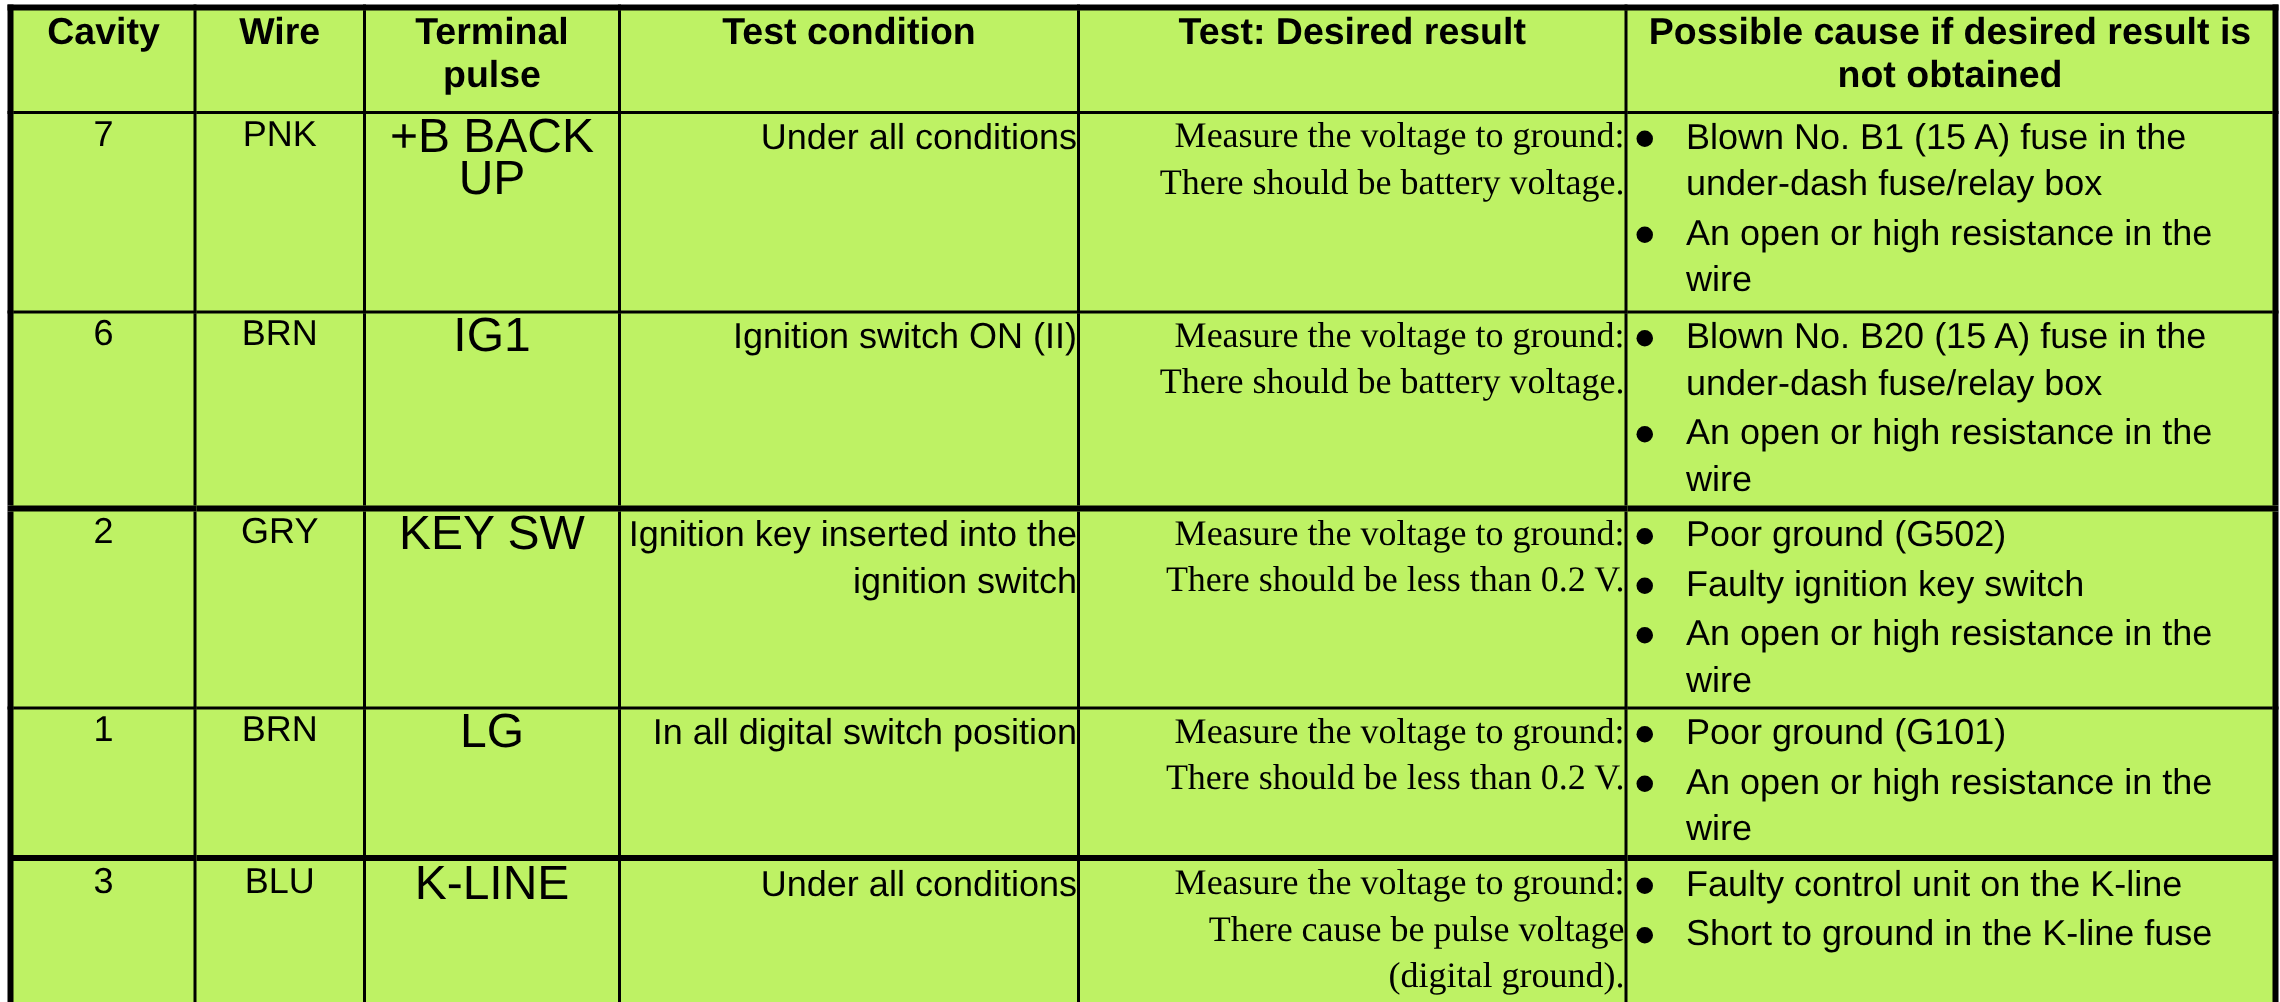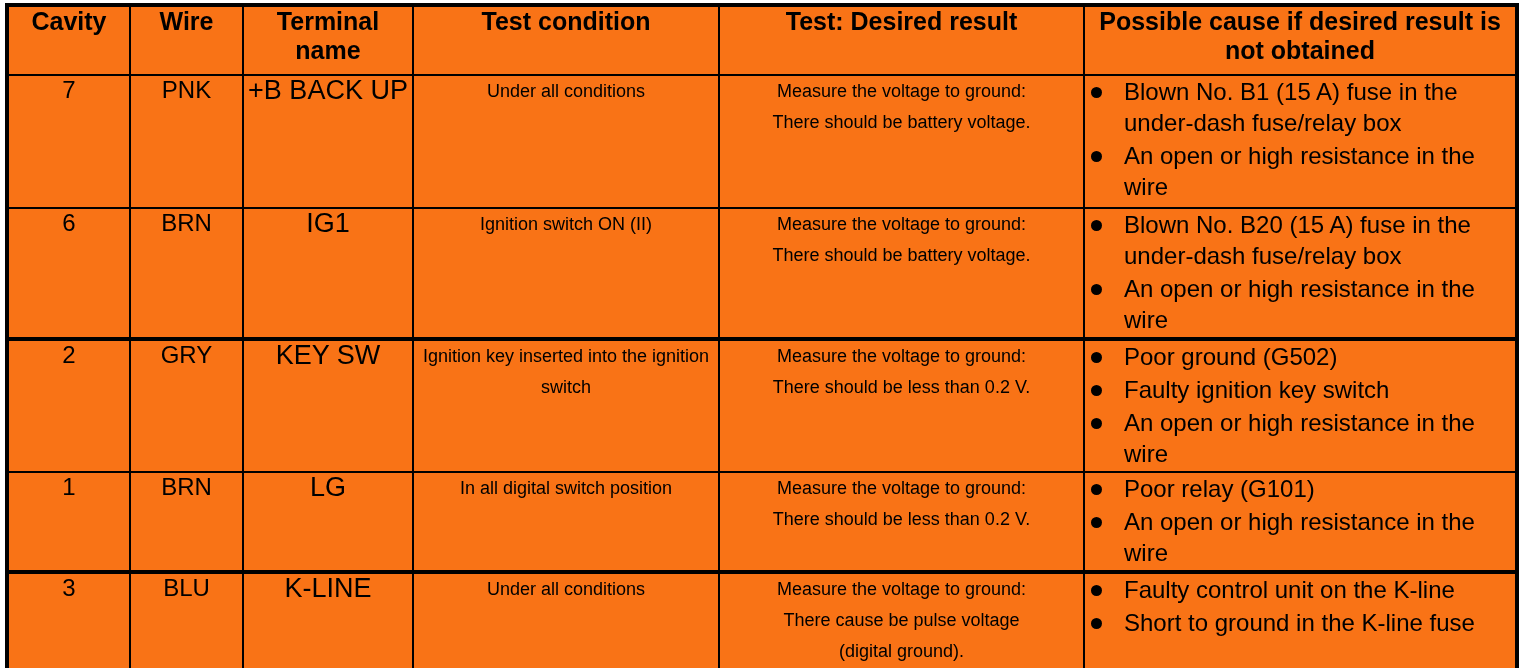--- a/index.html
+++ b/index.html
@@ -40,21 +40,21 @@
   col.c-terminal { width: 170px; }
   col.c-cond     { width: 306px; }
   col.c-test     { width: 365px; }
   col.c-cause    { width: 433px; }
 
   table.test-table th,
   table.test-table td {
     border: 2px solid #000;
     vertical-align: top;
     padding: 0;
-    background: #f97316;
+    background: #bef264;
   }
 
   
   thead tr { height: 70px; }
   thead th {
     border-bottom: 4px solid #000;
     text-align: center;
     font-weight: bold;
     font-size: 25px;
     line-height: 29px;
@@ -76,31 +76,31 @@
   td.cell-wire {
     text-align: center;
     font-size: 24px;
     line-height: 28px;
     padding-top: 7px;
   }
 
   td.cell-terminal {
     text-align: center;
     vertical-align: middle;
-    font-size: 27px;
+    font-size: 32px;
     line-height: 28px;
     padding: 0 4px;
   }
 
   td.cell-cond,
   td.cell-test {
-    font-size: 18px;
+    font-size: 24px;
     line-height: 31px;
     padding: 6px 4px 4px 7px;
-    text-align: center;
+    text-align: right;
   }
 
   td.cell-cause {
     padding: 6px 6px 4px 10px;
   }
 
   ul.cause-list {
     list-style: none;
     margin: 0;
     padding: 0;
@@ -116,40 +116,40 @@
     position: absolute;
     left: 6px;
     top: 11px;
     width: 11px;
     height: 11px;
     border-radius: 50%;
     background: #000;
     display: block;
   }
 
-  .nowrap-line { display: block; }
+  .nowrap-line { display: block; font-family: Liberation Serif, serif; }
 </style>
 </head>
 <body>
 
 <div class="sheet">
   <table class="test-table">
     <colgroup>
       <col class="c-cavity">
         <col class="c-wire">
         <col class="c-terminal">
       <col class="c-cond">
         <col class="c-test">
         <col class="c-cause">
     </colgroup>
     <thead>
       <tr>
         <th>Cavity</th>
         <th>Wire</th>
-        <th>Terminal name</th>
+        <th>Terminal pulse</th>
         <th>Test condition</th>
         <th>Test: Desired result</th>
         <th>Possible cause if desired result is not obtained</th>
       </tr>
     </thead>
     <tbody>
 
       <tr class="r1">
         <td class="cell-cavity">7</td>
         <td class="cell-wire">PNK</td>
@@ -206,21 +206,21 @@
         <td class="cell-cavity">1</td>
         <td class="cell-wire">BRN</td>
         <td class="cell-terminal">LG</td>
         <td class="cell-cond">In all digital switch position</td>
         <td class="cell-test">
           <span class="nowrap-line">Measure the voltage to ground:</span>
           <span class="nowrap-line">There should be less than 0.2 V.</span>
         </td>
         <td class="cell-cause">
           <ul class="cause-list">
-            <li><span class="bullet"></span><span>Poor relay (G101)</span></li>
+            <li><span class="bullet"></span><span>Poor ground (G101)</span></li>
             <li><span class="bullet"></span><span>An open or high resistance in the wire</span></li>
           </ul>
         </td>
       </tr>
 
       <tr class="r5">
         <td class="cell-cavity">3</td>
         <td class="cell-wire">BLU</td>
         <td class="cell-terminal">K-LINE</td>
         <td class="cell-cond">Under all conditions</td>

